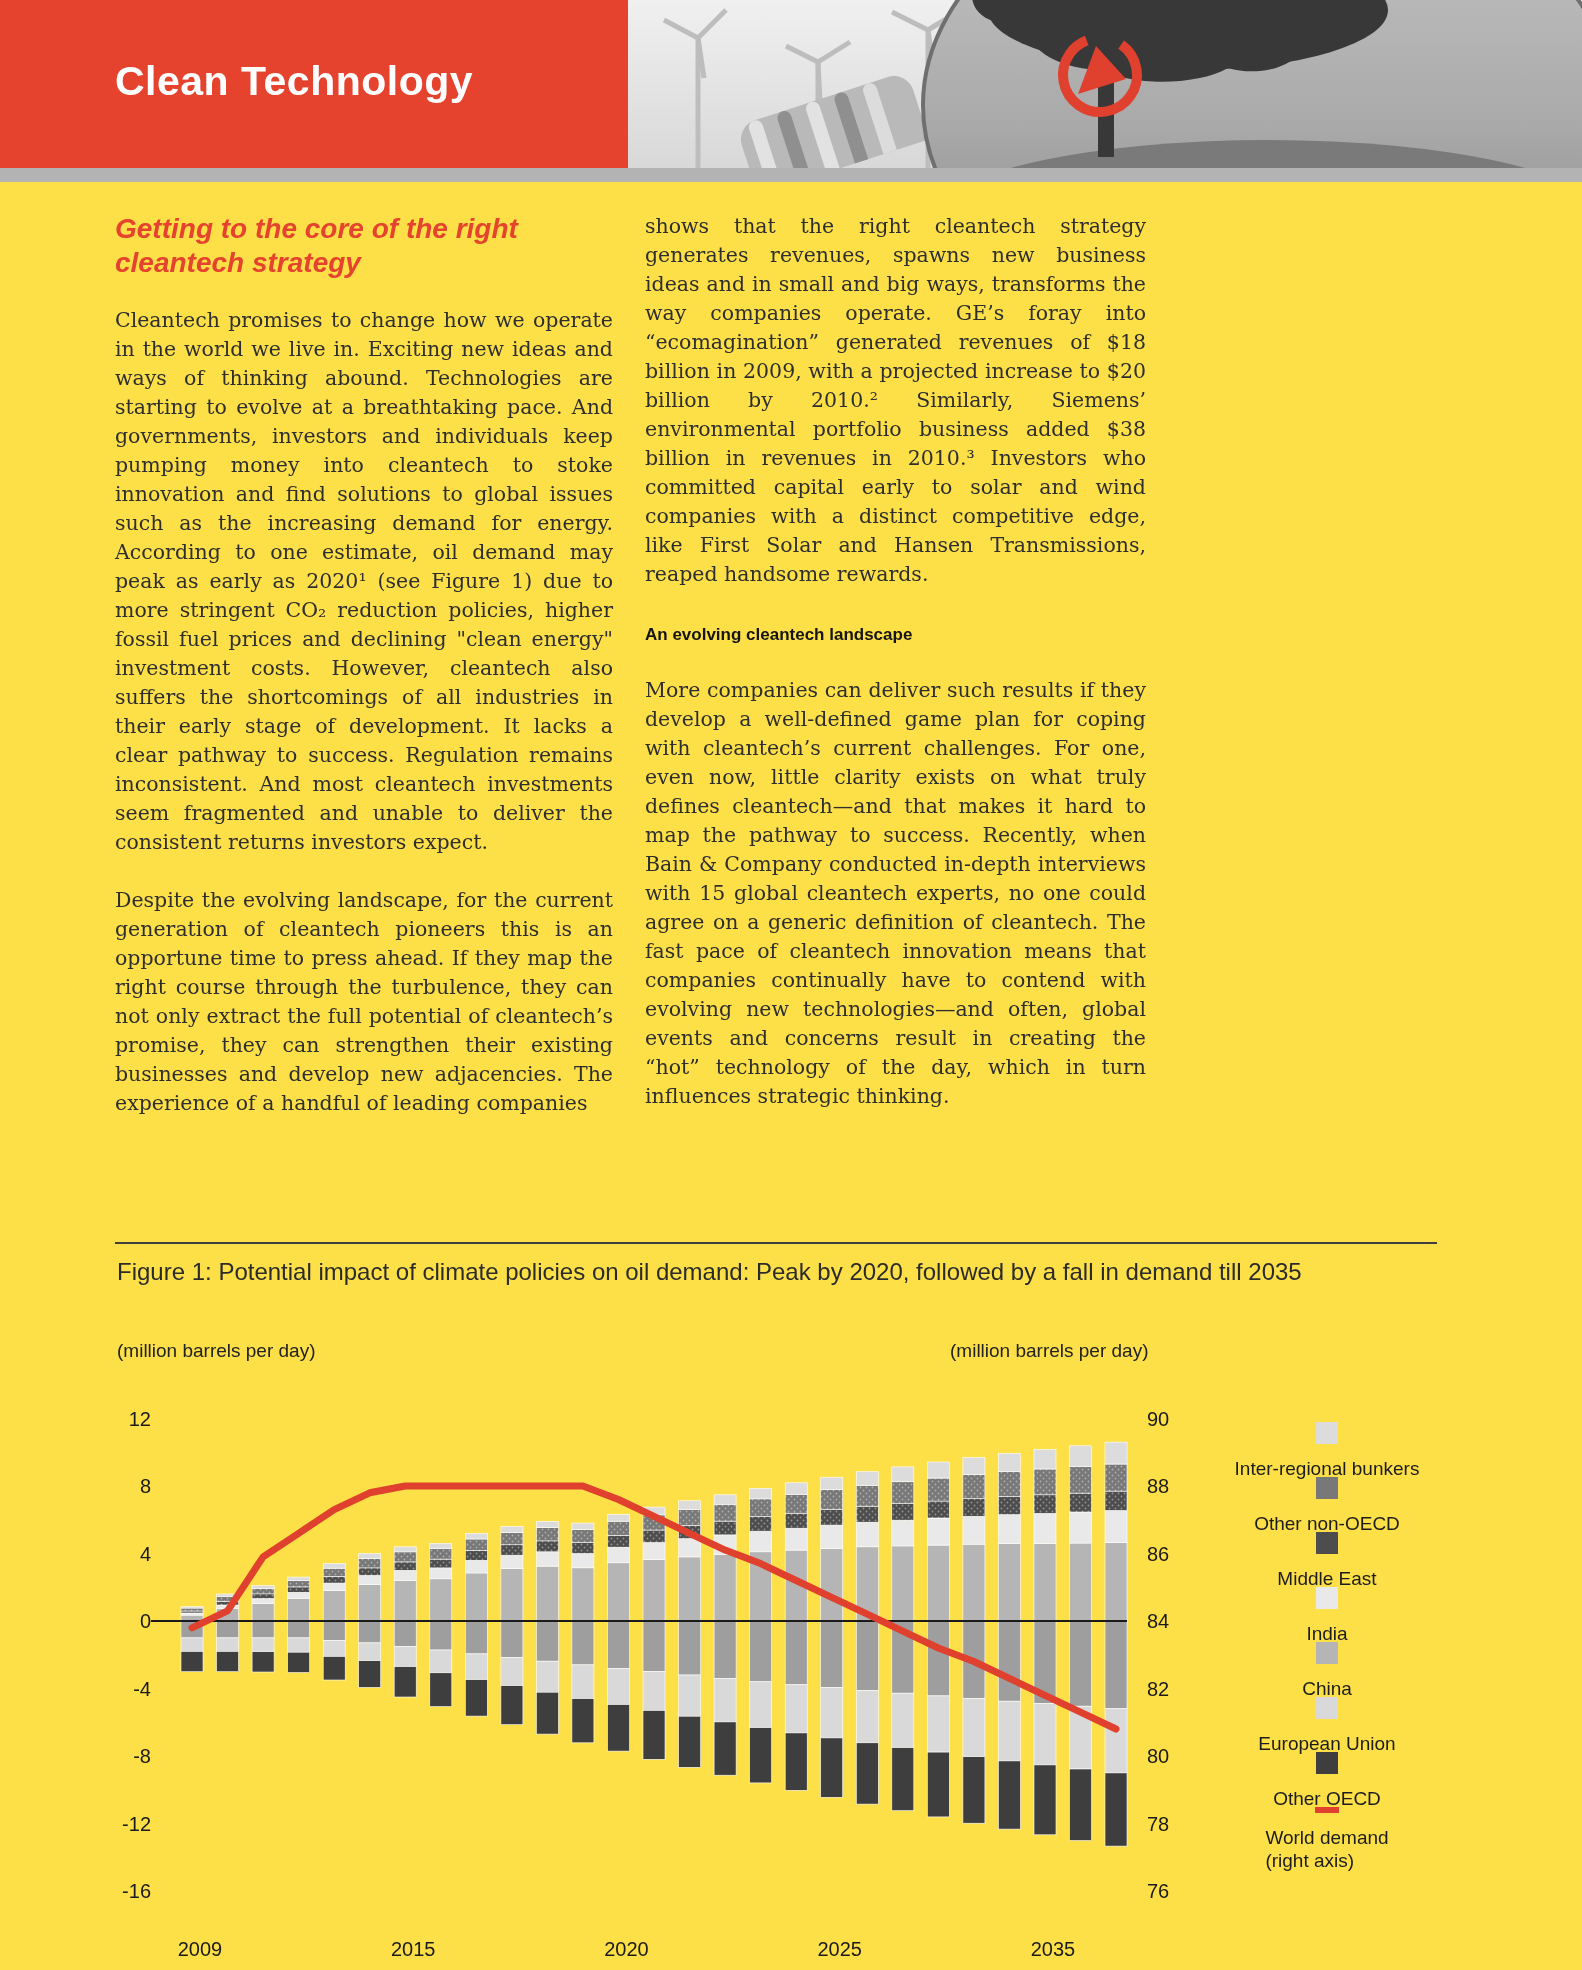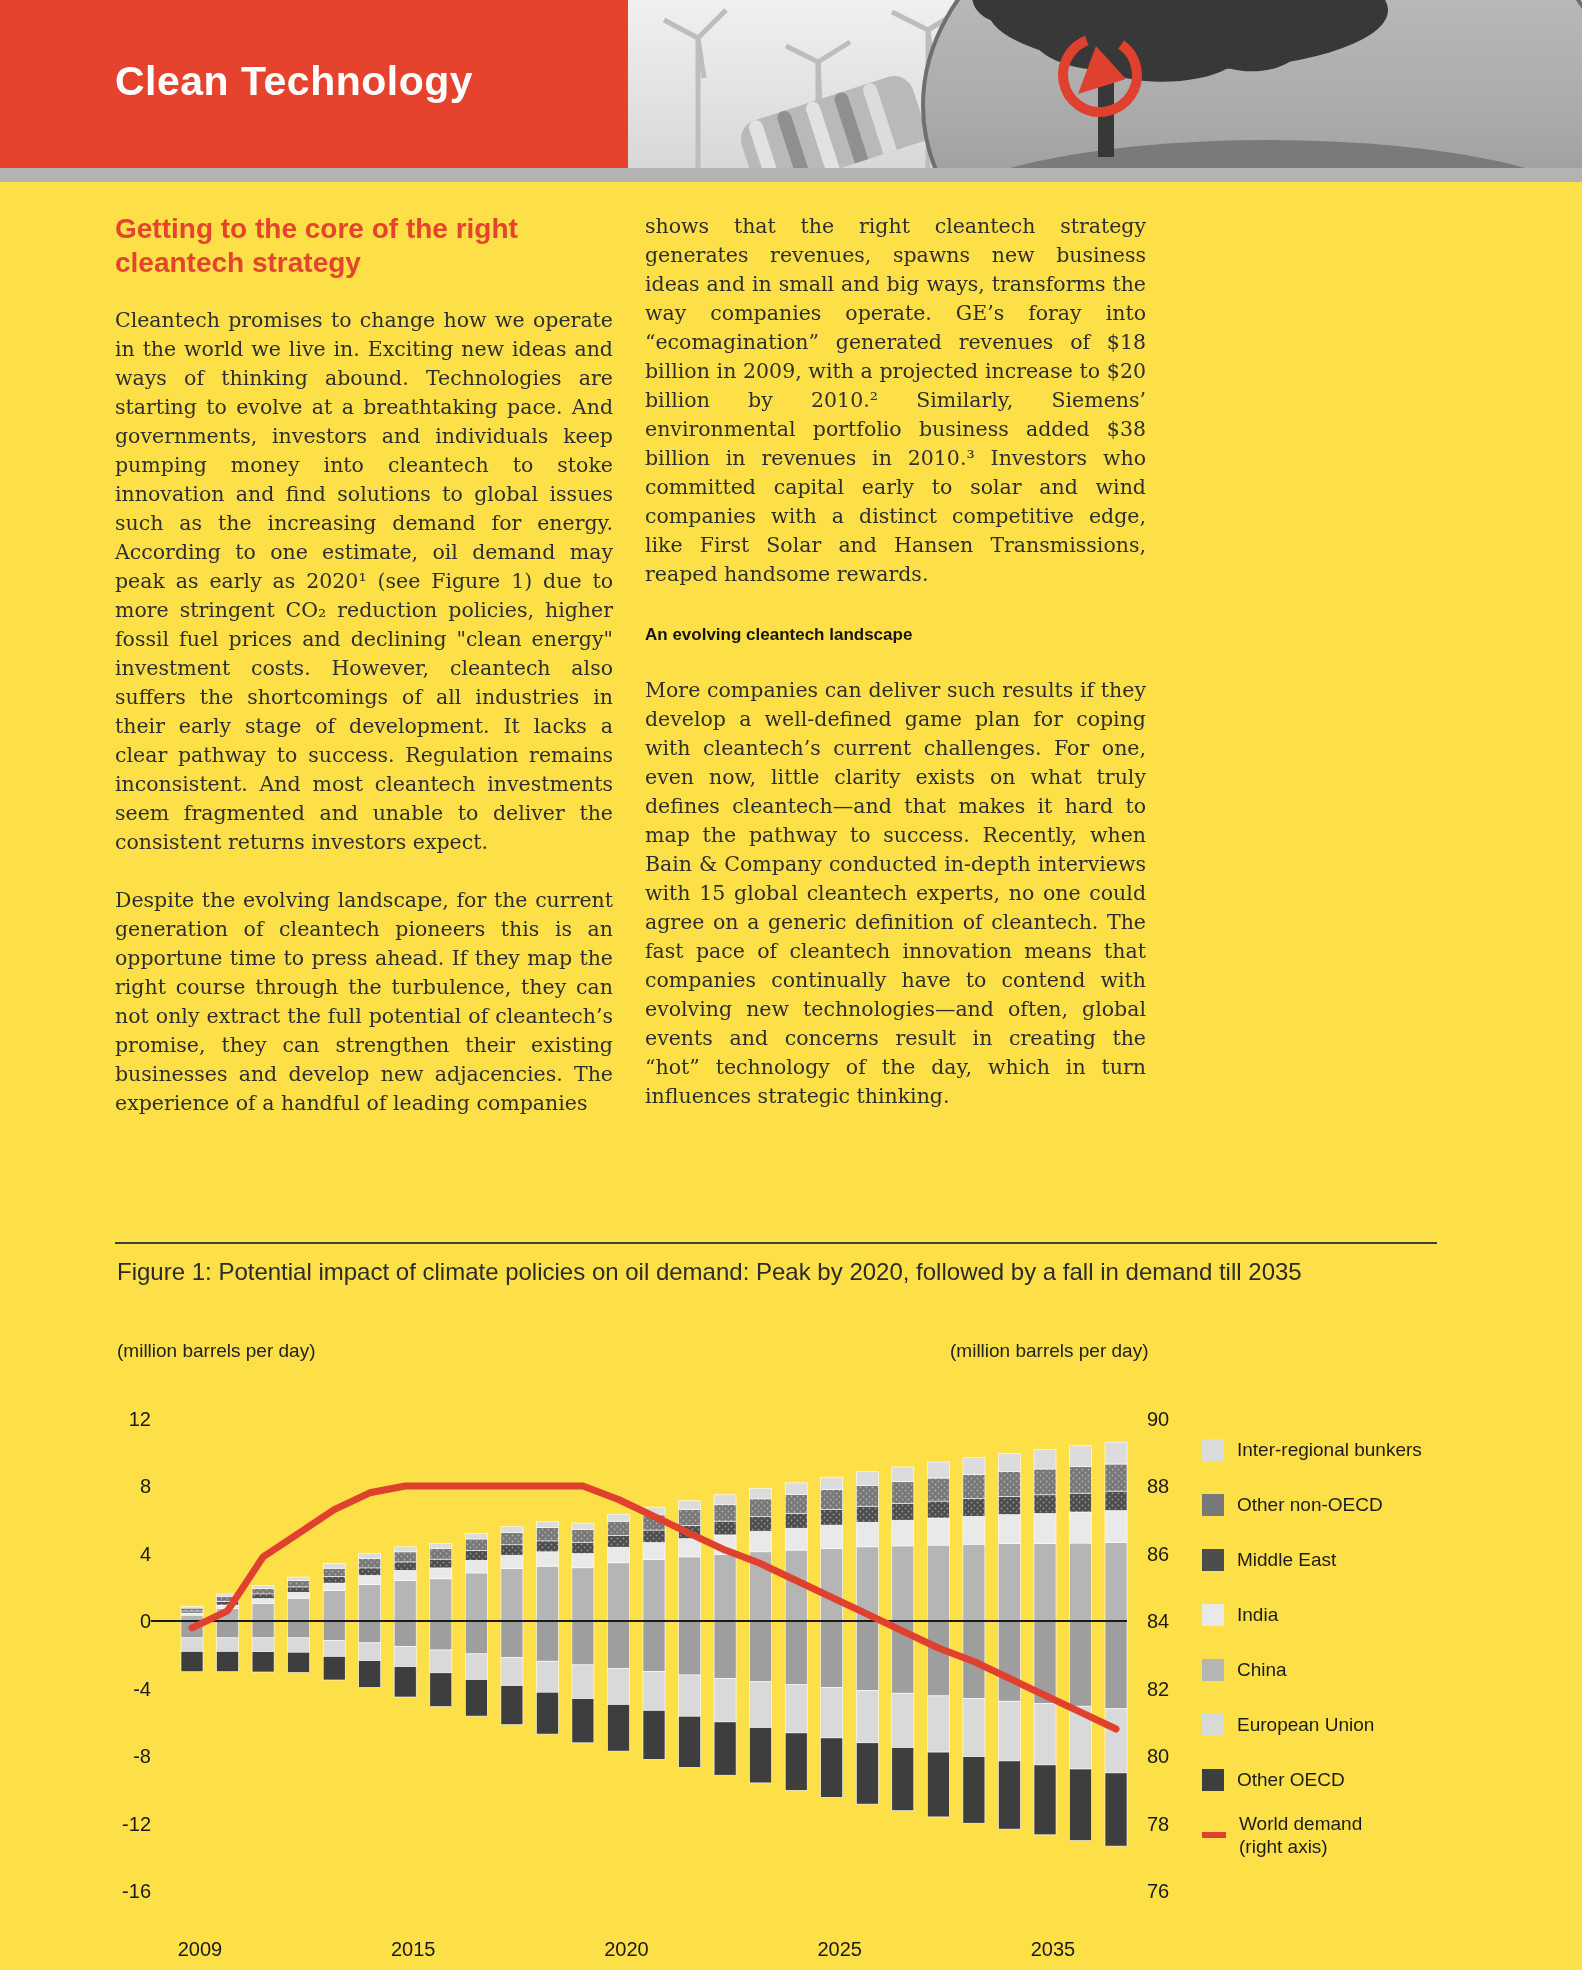--- a/index.html
+++ b/index.html
@@ -12,40 +12,40 @@
              font-family:"Liberation Sans",sans-serif;font-weight:bold;
              font-size:41px;letter-spacing:.5px;color:#ffffff;}
   #header-photo{position:absolute;left:628px;top:0;width:954px;height:168px;overflow:hidden;}
   #gray-strip{position:absolute;left:0;top:168px;width:1582px;height:14px;background:#b3b3b3;}
 
   
   .col{position:absolute;top:212px;text-align:justify;font-size:20.5px;line-height:29px;}
   #col-left{left:115px;width:502px;}
   #col-right{left:645px;width:505px;}
   #article-heading{font-family:"Liberation Sans",sans-serif;font-weight:bold;
-                   font-size:28px;line-height:34px;margin:0 0 26px 0;width:480px;text-align:left;}
+                   font-size:28px;line-height:34px;margin:0 0 26px 0;width:480px;text-align:left;font-style:italic;}
   .para{margin:0 4px 29px 0;}
   #subheading{font-family:"Liberation Sans",sans-serif;font-weight:bold;color:#141414;
               font-size:17px;margin:31px 0 27px 0;text-align:left;}
 
   
   #figure{position:absolute;left:115px;top:1242px;width:1345px;height:728px;
           font-family:"Liberation Sans",sans-serif;}
   #figure-rule{position:absolute;left:0;top:0;width:1322px;height:2px;background:#3f3f3f;}
   #figure-caption{position:absolute;left:2px;top:13px;width:1195px;
                   font-size:24px;line-height:33px;color:#2b2b2b;font-weight:400;}
   .axis-unit{position:absolute;top:98px;font-size:19px;color:#222222;}
   #axis-unit-left{left:2px;}
   #axis-unit-right{left:835px;}
   #oil-demand-chart{position:absolute;left:0;top:148px;}
   #oil-demand-chart text{font-family:"Liberation Sans",sans-serif;fill:#1a1a1a;font-size:20px;}
 
   
   #legend{position:absolute;left:1087px;top:180px;width:250px;}
-  .legend-item{height:55px;display:flex;align-items:center;gap:13px;}
+  .legend-item{height:55px;display:flex;align-items:center;gap:13px;flex-direction:column;}
   .legend-swatch{width:22px;height:22px;flex:0 0 auto;}
   .legend-line-swatch{width:24px;height:6px;flex:0 0 auto;}
   .legend-label{font-size:19px;color:#1c1c1c;line-height:23px;}
 </style>
 </head>
 <body>
 
 <div id="page">
 
   <div id="banner" style="background:#e5432e;">

